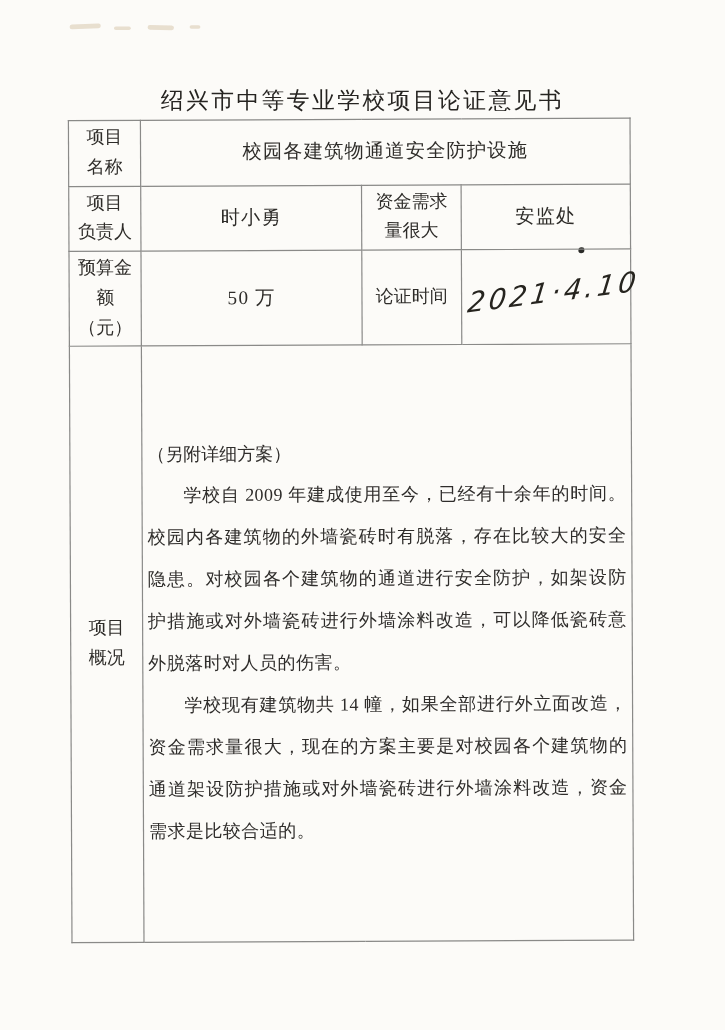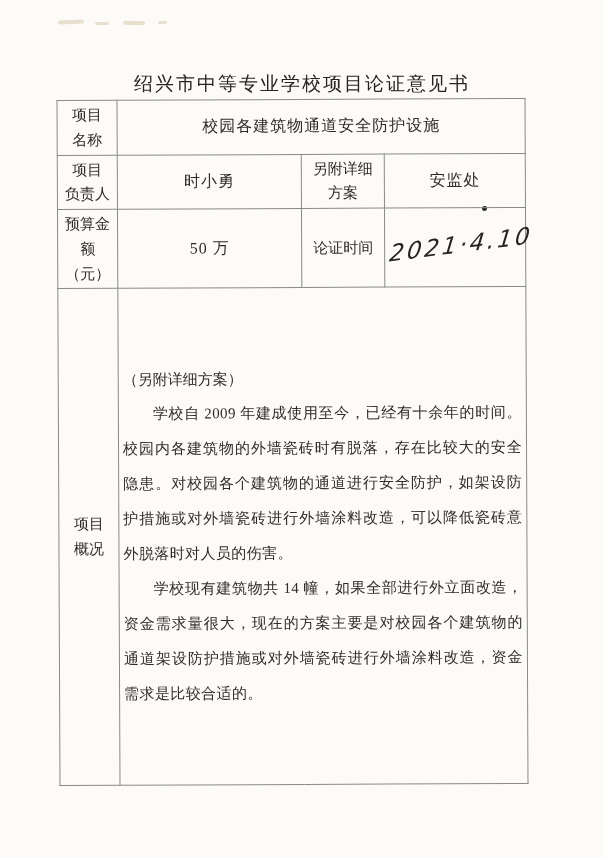--- a/index.html
+++ b/index.html
@@ -137,21 +137,21 @@
         <tr class="r1">
       <td class="label">项目
 名称</td>
       <td class="value" colspan="3">校园各建筑物通道安全防护设施</td>
     </tr>
 
     <tr class="r2">
       <td class="label">项目
 负责人</td>
       <td class="value">时小勇</td>
-      <td class="label">另附详细方案</td>
+      <td class="label">资金需求量很大</td>
       <td class="value">安监处</td>
     </tr>
 
     <tr class="r3">
       <td class="label">预算金
 额（元）</td>
       <td class="value">50 万</td>
       <td class="label">论证时间</td>
       <td class="value handwriting-cell">
         <span class="handwriting">2021·4.10</span>

